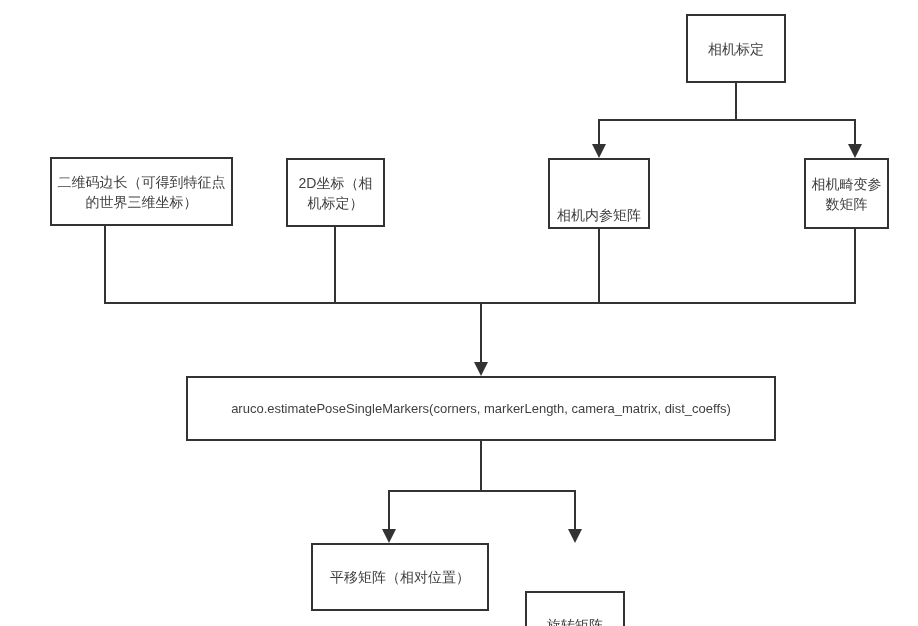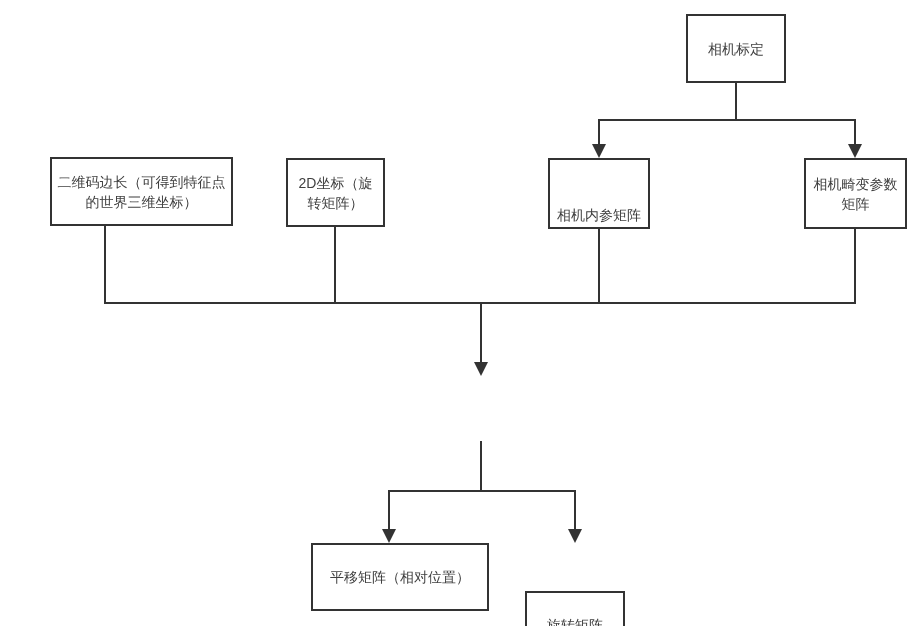--- a/index.html
+++ b/index.html
@@ -47,31 +47,34 @@
 
   <div class="node" style="left:686px;top:14px;width:100px;height:69px;">
     <span class="lbl">相机标定</span>
   </div>
 
   <div class="node" style="left:14px;top:157px;width:183px;height:69px;margin-left:36px;">
     <span class="lbl">二维码边长（可得到特征点的世界三维坐标）</span>
   </div>
 
   <div class="node" style="left:286px;top:158px;width:99px;height:69px;">
-    <span class="lbl">2D坐标（旋转矩阵）</span>
+    <span class="lbl">2D坐标（相机标定）</span>
   </div>
 
   <div class="node" style="left:548px;top:158px;width:102px;height:71px;align-items:flex-end;">
     <span class="lbl">相机内参矩阵</span>
   </div>
 
-  <div class="node" style="left:804px;top:158px;width:103px;height:71px;">
+  <div class="node" style="left:804px;top:158px;width:85px;height:71px;">
     <span class="lbl">相机畸变参数矩阵</span>
   </div>
 
+  <div class="node node-code" style="left:186px;top:376px;width:590px;height:65px;">
+    <span class="lbl">aruco.estimatePoseSingleMarkers(corners, markerLength, camera_matrix, dist_coeffs)</span>
+  </div>
 
   <div class="node" style="left:311px;top:543px;width:178px;height:68px;">
     <span class="lbl">平移矩阵（相对位置）</span>
   </div>
 
   <div class="node" style="left:525px;top:543px;width:100px;height:68px;margin-top:48px;">
     <span class="lbl">旋转矩阵</span>
   </div>
 
   <div class="vline" style="left:735px;top:83px;width:2px;height:38px;"></div>

